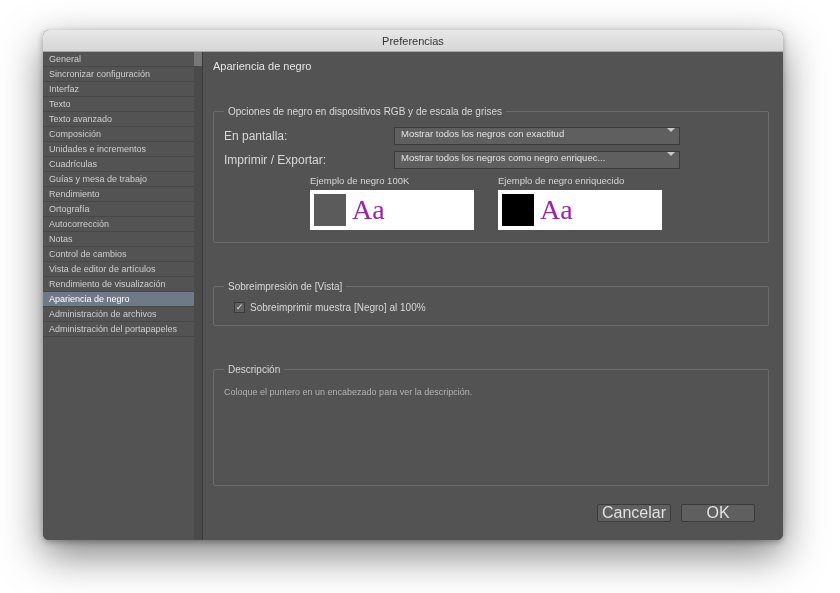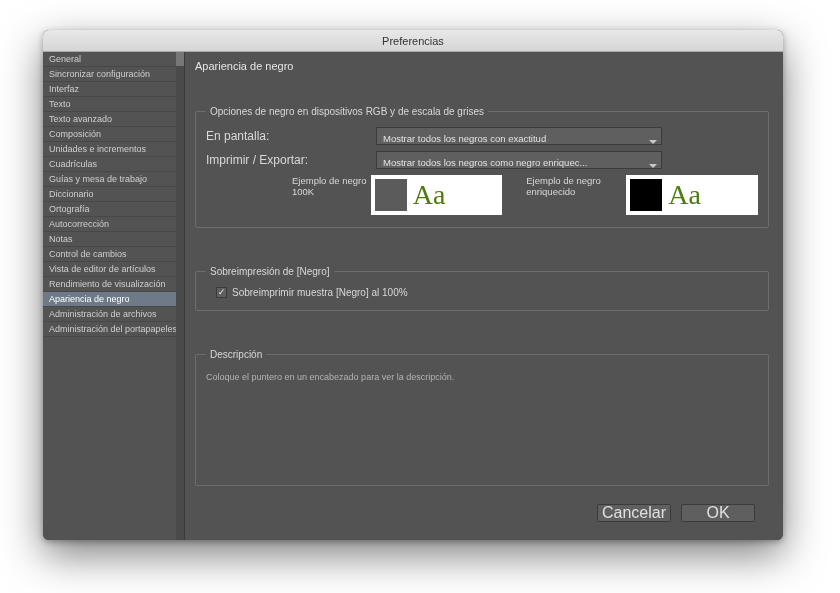--- a/index.html
+++ b/index.html
@@ -32,21 +32,21 @@
     justify-content: center;
     font-size: 11px;
     color: #333;
   }
   .body {
     flex: 1;
     display: flex;
     background: #535353;
   }
   .sidebar {
-    width: 142px;
+    width: 160px;
     background: #535353;
     border-right: 1px solid #3b3b3b;
     position: relative;
     overflow: hidden;
   }
   .sidebar-scroll {
     position: absolute;
     right: 0; top: 0; height: 100%;
     width: 8px;
     background: #4a4a4a;
@@ -107,21 +107,21 @@
     font-size: 12px;
     color: #d8d8d8;
   }
   .dropdown {
     flex: 1;
     max-width: 286px;
     height: 18px;
     background: #5f5f5f;
     border: 1px solid #3b3b3b;
     display: flex;
-    align-items: flex-end;
+    align-items: flex-start;
     justify-content: space-between;
     padding: 0 4px 0 6px;
     font-size: 9.5px;
     color: #e2e2e2;
     position: relative;
     cursor: pointer;
     white-space: nowrap;
     overflow: hidden;
   }
   .dropdown .tri {
@@ -133,21 +133,21 @@
     flex-shrink: 0;
   }
   .examples-row {
     display: flex;
     gap: 24px;
     margin-left: 86px;
     margin-top: 2px;
   }
   .example-col {
     display: flex;
-    flex-direction: row;
+    flex-direction: column;
   }
   .example-label {
     font-size: 9.5px;
     color: #d8d8d8;
     margin-bottom: 4px;
   }
   .swatch-box {
     width: 164px;
     height: 40px;
     background: #fff;
@@ -156,21 +156,21 @@
     padding: 4px;
     gap: 6px;
   }
   .sqr {
     width: 32px; height: 32px;
   }
   .sqr.grey { background: #5b5b5b; }
   .sqr.black { background: #000; }
   .aa {
     font-family: Georgia, "Times New Roman", serif;
-    color: #4d7c0f;
+    color: #a21caf;
     font-size: 28px;
     line-height: 1;
   }
   .chk-row {
     display: flex;
     align-items: center;
     gap: 5px;
     margin-left: 10px;
     font-size: 10px;
     color: #d8d8d8;
@@ -230,21 +230,21 @@
 
     <div class="side-item">General</div>
         <div class="side-item">Sincronizar configuración</div>
         <div class="side-item">Interfaz</div>
         <div class="side-item">Texto</div>
         <div class="side-item">Texto avanzado</div>
         <div class="side-item">Composición</div>
         <div class="side-item">Unidades e incrementos</div>
         <div class="side-item">Cuadrículas</div>
         <div class="side-item">Guías y mesa de trabajo</div>
-        <div class="side-item">Diccionario</div>
+        <div class="side-item">Rendimiento</div>
         <div class="side-item">Ortografía</div>
         <div class="side-item">Autocorrección</div>
         <div class="side-item">Notas</div>
         <div class="side-item">Control de cambios</div>
         <div class="side-item">Vista de editor de artículos</div>
         <div class="side-item">Rendimiento de visualización</div>
         <div class="side-item selected">Apariencia de negro</div>
         <div class="side-item">Administración de archivos</div>
         <div class="side-item">Administración del portapapeles</div>
         <div class="sidebar-scroll">
@@ -286,21 +286,21 @@
             <div class="example-label">Ejemplo de negro enriquecido</div>
             <div class="swatch-box">
               <div class="sqr black"></div>
               <span class="aa">Aa</span>
             </div>
           </div>
         </div>
       </fieldset>
 
       <fieldset>
-        <legend>Sobreimpresión de [Negro]</legend>
+        <legend>Sobreimpresión de [Vista]</legend>
         <div class="chk-row">
           <div class="chk">✓</div>
           <span>Sobreimprimir muestra [Negro] al 100%</span>
         </div>
       </fieldset>
 
       <fieldset class="grow">
         <legend>Descripción</legend>
         <div class="desc-text">Coloque el puntero en un encabezado para ver la descripción.</div>
       </fieldset>

